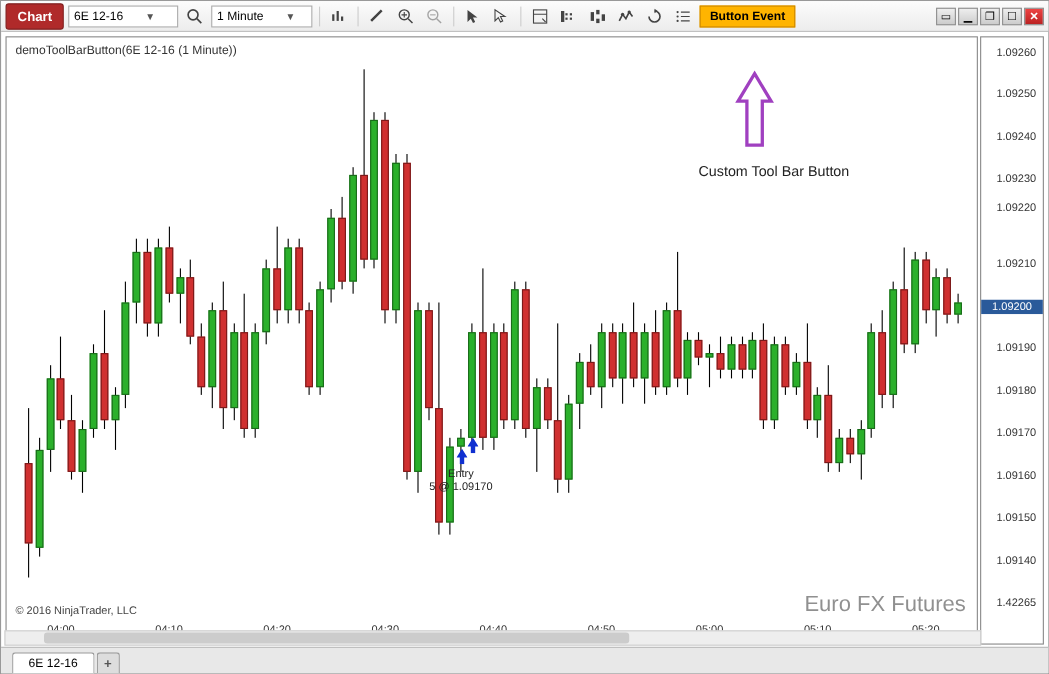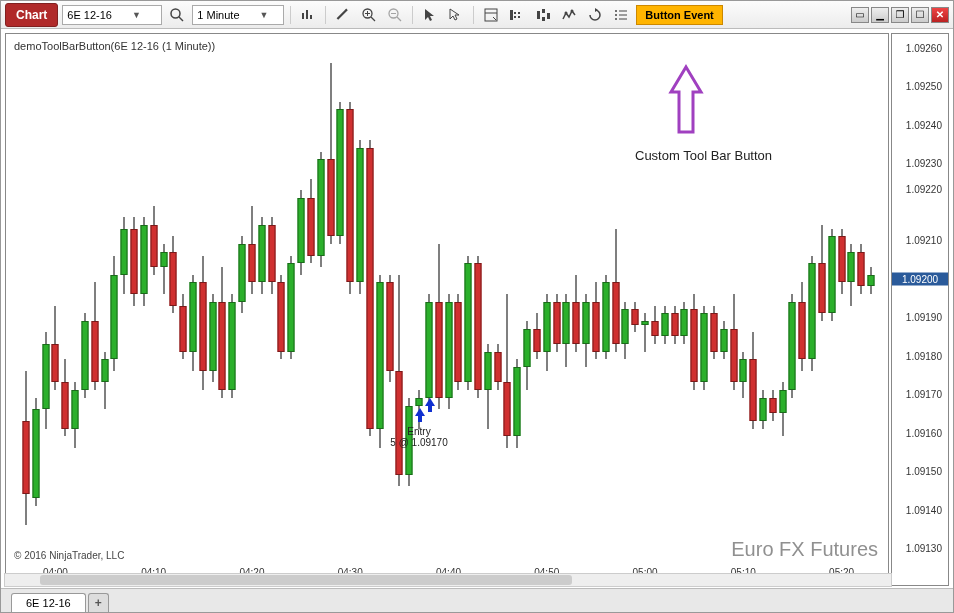--- a/index.html
+++ b/index.html
@@ -567,21 +567,21 @@
         <div class="ytick" style="top: 129.385px;">1.09230</div>
         <div class="ytick" style="top: 155px;">1.09220</div>
         <div class="ytick" style="top: 206.308px;">1.09210</div>
         <div class="ytick" style="top: 244.769px;">1.09200</div>
         <div class="ytick" style="top: 283.231px;">1.09190</div>
         <div class="ytick" style="top: 321.692px;">1.09180</div>
         <div class="ytick" style="top: 360.154px;">1.09170</div>
         <div class="ytick" style="top: 398.615px;">1.09160</div>
         <div class="ytick" style="top: 437.077px;">1.09150</div>
         <div class="ytick" style="top: 475.538px;">1.09140</div>
-        <div class="ytick" style="top: 514px;">1.09130</div>
+        <div class="ytick" style="top: 514px;">1.42265</div>
         <div class="ymarker" style="top: 244.769px;">1.09200</div>
       </div>
   </div>
 
   <div class="hsb">
       <div class="thumb"></div>
     </div>
 
   <div class="tabs">
     <div class="tab">6E 12-16</div>

